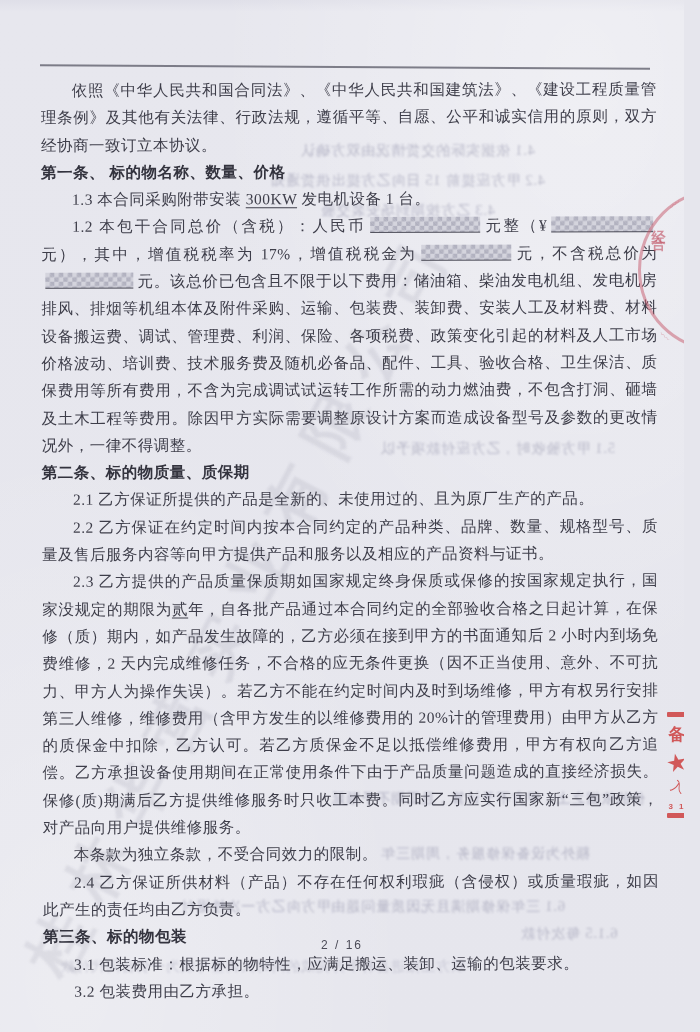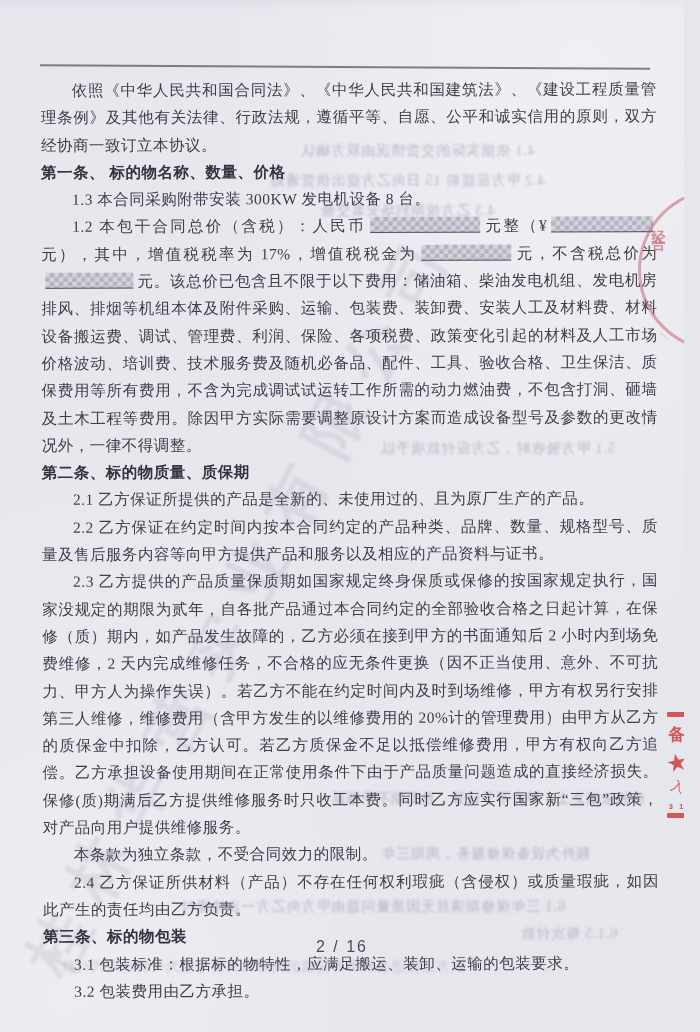--- a/index.html
+++ b/index.html
@@ -19,35 +19,35 @@
     background:#62626e;transform:rotate(0.35deg);opacity:.8;
   }
   .content{
     position:absolute;left:42px;top:76px;width:616px;
     font-size:15.5px;line-height:27.3px;letter-spacing:.5px;
     text-align:justify;transform:rotate(-0.15deg);
   }
   .content p{margin:0;}
   .indent{text-indent:2em;}
   .heading{font-weight:bold;color:#33333e;}
-  .u{text-underline-offset:3px;}
+  .u{text-decoration:underline;text-underline-offset:3px;}
   .redact{
     display:inline-block;height:15px;vertical-align:-2px;
     margin:0 4px;
     background-color:#d4d4dd;
     background-image:
       linear-gradient(45deg, rgba(150,150,168,.55) 25%, transparent 25%, transparent 75%, rgba(150,150,168,.55) 75%),
       linear-gradient(45deg, rgba(150,150,168,.55) 25%, transparent 25%, transparent 75%, rgba(150,150,168,.55) 75%);
     background-size:9px 9px;background-position:0 0,4.5px 4.5px;
     border-bottom:1.5px solid #4a4a56;
     filter:blur(.7px);
   }
   .footer{
     position:absolute;left:0;right:0;top:938px;text-align:center;
-    font-size:16px;letter-spacing:2px;color:#4c4c58;
+    font-size:12px;letter-spacing:2px;color:#4c4c58;
     font-family:"Liberation Sans","DejaVu Sans",sans-serif;
   }
   .watermark{
     position:absolute;left:-210px;top:505px;width:960px;
     font-size:62px;font-weight:bold;letter-spacing:22px;white-space:nowrap;
     color:rgba(125,125,148,.15);
     transform:rotate(-62deg);transform-origin:center center;
     filter:blur(1px);
     pointer-events:none;
   }
@@ -96,21 +96,21 @@
   <div class="bleed" style="left:520px;top:925px;">6.1.5 每次付款</div>
   <div class="bleed" style="left:60px;top:958px;opacity:.6;">双方上报进县村甲方完成的同时大调整号或为一切合同代付款</div>
 
   <div class="rule"></div>
 
   <div class="content">
     <p class="indent">依照《中华人民共和国合同法》、《中华人民共和国建筑法》、《建设工程质量管理条例》及其他有关法律、行政法规，遵循平等、自愿、公平和诚实信用的原则，双方经协商一致订立本协议。</p>
 
     <p class="heading">第一条、 标的物名称、数量、价格</p>
 
-    <p class="indent"><span>1.3 本合同采购附带安装 </span><span class="u">300KW</span><span> 发电机设备 8 台。</span></p>
+    <p class="indent"><span>1.3 本合同采购附带安装 </span><span class="u">300KW</span><span> 发电机设备 1 台。</span></p>
 
     <p class="indent"><span>1.2 本包干合同总价（含税）：人民币</span><span class="redact" style="width:110px"></span><span>元整（¥</span><span class="redact" style="width:102px"></span><span>元），其中，增值税税率为 17%，增值税税金为</span><span class="redact" style="width:90px"></span><span>元，不含税总价为</span><span class="redact" style="width:88px"></span><span>元。该总价已包含且不限于以下费用：储油箱、柴油发电机组、发电机房排风、排烟等机组本体及附件采购、运输、包装费、装卸费、安装人工及材料费、材料设备搬运费、调试、管理费、利润、保险、各项税费、政策变化引起的材料及人工市场价格波动、培训费、技术服务费及随机必备品、配件、工具、验收合格、卫生保洁、质保费用等所有费用，不含为完成调试试运转工作所需的动力燃油费，不包含打洞、砸墙及土木工程等费用。除因甲方实际需要调整原设计方案而造成设备型号及参数的更改情况外，一律不得调整。</span></p>
 
     <p class="heading">第二条、标的物质量、质保期</p>
 
     <p class="indent">2.1 乙方保证所提供的产品是全新的、未使用过的、且为原厂生产的产品。</p>
 
     <p class="indent">2.2 乙方保证在约定时间内按本合同约定的产品种类、品牌、数量、规格型号、质量及售后服务内容等向甲方提供产品和服务以及相应的产品资料与证书。</p>
 
     <p class="indent"><span>2.3 乙方提供的产品质量保质期如国家规定终身保质或保修的按国家规定执行，国家没规定的期限为</span><span class="u">贰</span><span>年，自各批产品通过本合同约定的全部验收合格之日起计算，在保修（质）期内，如产品发生故障的，乙方必须在接到甲方的书面通知后 2 小时内到场免费维修，2 天内完成维修任务，不合格的应无条件更换（因不正当使用、意外、不可抗力、甲方人为操作失误）。若乙方不能在约定时间内及时到场维修，甲方有权另行安排第三人维修，维修费用（含甲方发生的以维修费用的 20%计的管理费用）由甲方从乙方的质保金中扣除，乙方认可。若乙方质保金不足以抵偿维修费用，甲方有权向乙方追偿。乙方承担设备使用期间在正常使用条件下由于产品质量问题造成的直接经济损失。保修(质)期满后乙方提供维修服务时只收工本费。同时乙方应实行国家新“三包”政策，对产品向用户提供维修服务。</span></p>

